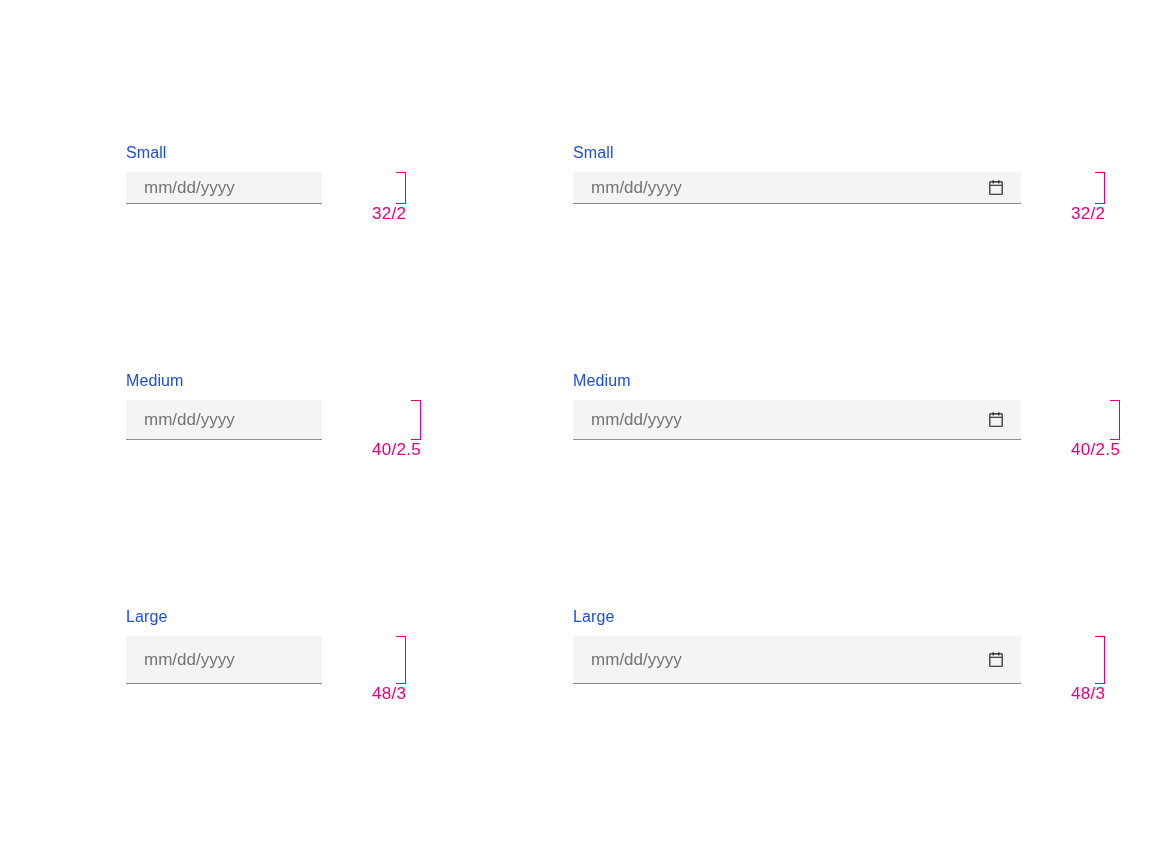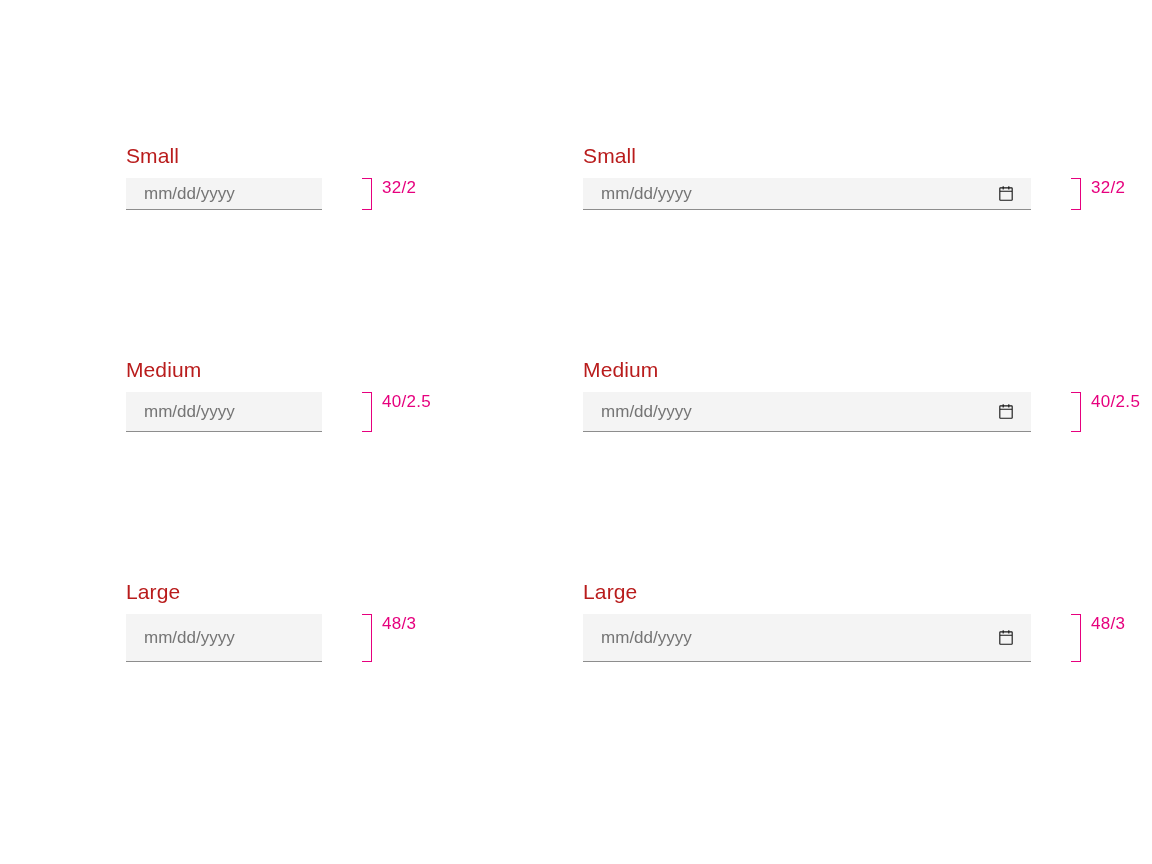--- a/index.html
+++ b/index.html
@@ -30,22 +30,22 @@
       flex-direction: column;
       align-items: flex-start;
     }
     .cell-row {
       display: flex;
       flex-direction: row;
       align-items: stretch;
       gap: 28px;
     }
     .label {
-      font-size: 21px;
-      color: #b91c1c;
+      font-size: 16px;
+      color: #1d4ed8;
       margin-bottom: 10px;
       letter-spacing: 0.1px;
     }
     .field {
       display: flex;
       align-items: center;
       background: #f4f4f4;
       border: none;
       border-bottom: 1px solid #8d8d8d;
       padding: 0 18px;
@@ -79,22 +79,23 @@
       display: flex;
       align-items: center;
       justify-content: center;
       flex-shrink: 0;
     }
     .icon svg {
       display: block;
     }
     .dimension {
       display: flex;
-      align-items: flex-start;
+      align-items: flex-end;
       margin-left: 12px;
+      flex-direction: column;
     }
     .dim-bracket {
       width: 10px;
       position: relative;
       border-top: 1px solid #e6007e;
       border-bottom: 1px solid #e6007e;
       border-right: 1px solid #e6007e;
     }
     .dim-text {
       color: #e6007e;

